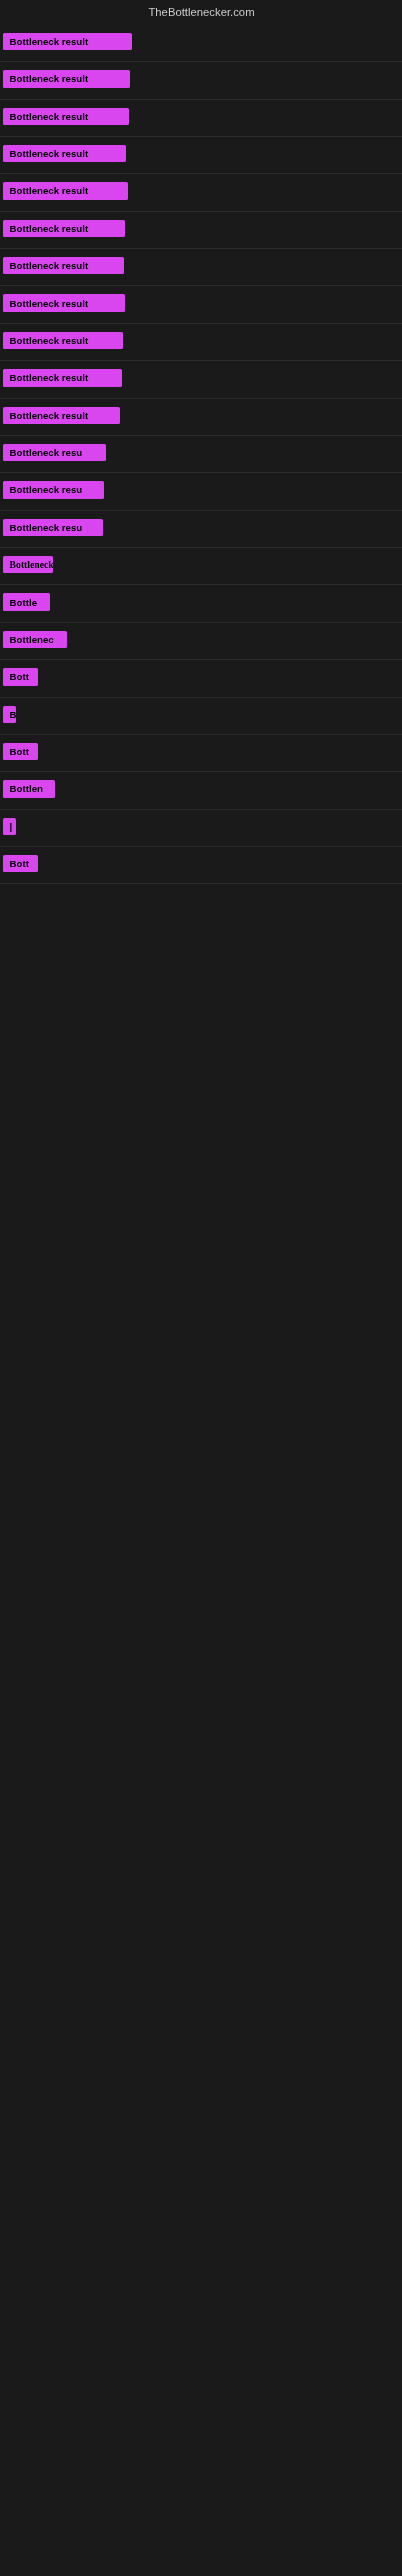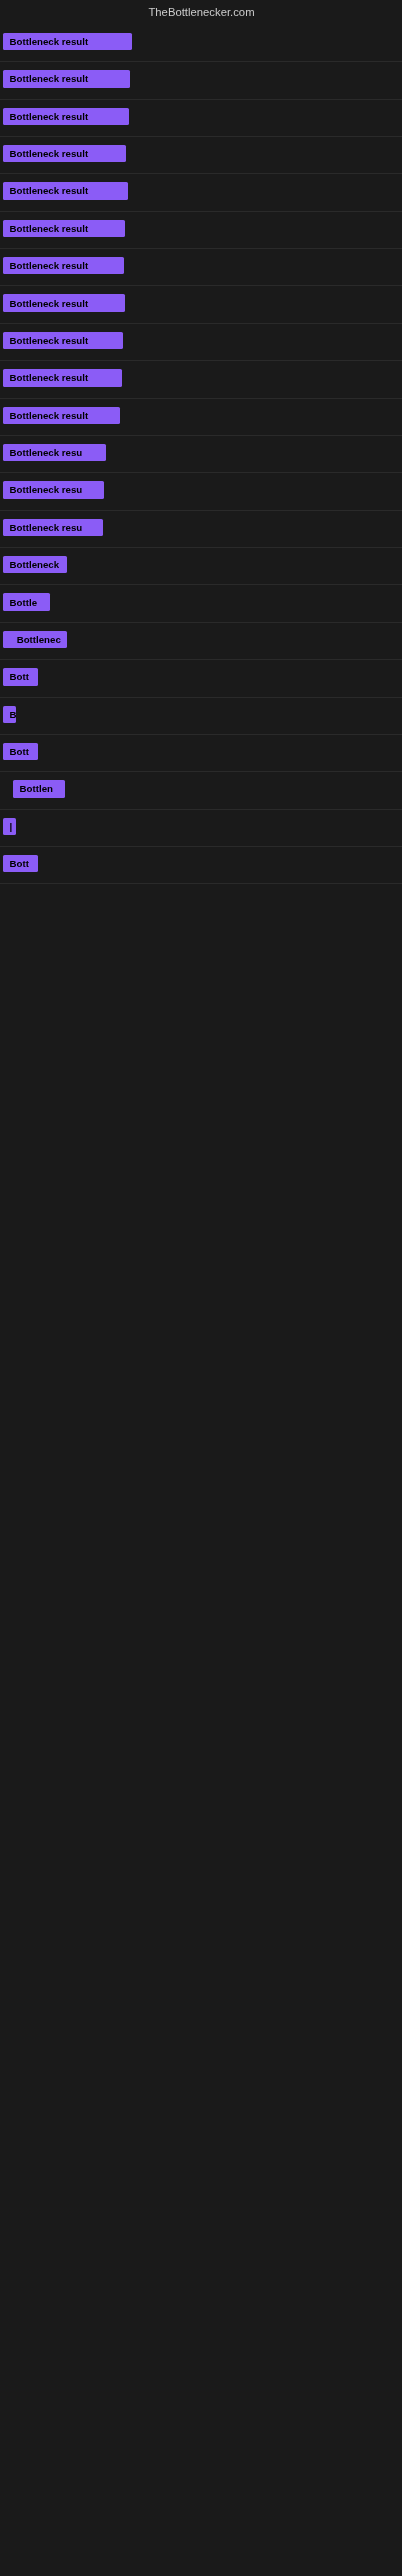--- a/index.html
+++ b/index.html
@@ -19,21 +19,21 @@
     .site-title {
       text-align: center;
       color: #cccccc;
       font-size: 11.3px;
       padding: 6.4px 0;
       background-color: #1a1a1a;
     }
 
     .bottleneck-badge {
       display: inline-block;
-      background-color: #8b5cf6;
+      background-color: #d946ef;
       color: #000;
       font-size: 9.7px;
       font-weight: bold;
       padding: 3.2px 6.4px;
       border-radius: 1.6px;
       white-space: nowrap;
       overflow: hidden;
     }
 
     .result-row {
@@ -56,24 +56,24 @@
     <div class="result-row" style="padding-top: 8px; padding-bottom: 8px;"><span class="bottleneck-badge" style="max-width: 125px; width: 125px;">Bottleneck result</span></div>
     <div class="result-row" style="padding-top: 8px; padding-bottom: 8px;"><span class="bottleneck-badge" style="max-width: 122px; width: 122px;">Bottleneck result</span></div>
     <div class="result-row" style="padding-top: 8px; padding-bottom: 8px;"><span class="bottleneck-badge" style="max-width: 121px; width: 121px;">Bottleneck result</span></div>
     <div class="result-row" style="padding-top: 8px; padding-bottom: 8px;"><span class="bottleneck-badge" style="max-width: 122px; width: 122px;">Bottleneck result</span></div>
     <div class="result-row" style="padding-top: 8px; padding-bottom: 8px;"><span class="bottleneck-badge" style="max-width: 120px; width: 120px;">Bottleneck result</span></div>
     <div class="result-row" style="padding-top: 8px; padding-bottom: 8px;"><span class="bottleneck-badge" style="max-width: 119px; width: 119px;">Bottleneck result</span></div>
     <div class="result-row" style="padding-top: 8px; padding-bottom: 8px;"><span class="bottleneck-badge" style="max-width: 117px; width: 117px;">Bottleneck result</span></div>
     <div class="result-row" style="padding-top: 8px; padding-bottom: 8px;"><span class="bottleneck-badge" style="max-width: 103px; width: 103px;">Bottleneck resu</span></div>
     <div class="result-row" style="padding-top: 8px; padding-bottom: 8px;"><span class="bottleneck-badge" style="max-width: 101px; width: 101px;">Bottleneck resu</span></div>
     <div class="result-row" style="padding-top: 8px; padding-bottom: 8px;"><span class="bottleneck-badge" style="max-width: 100px; width: 100px;">Bottleneck resu</span></div>
-    <div class="result-row" style="padding-top: 8px; padding-bottom: 8px;"><span class="bottleneck-badge" style="max-width: 72px; width: 64px;">Bottleneck</span></div>
+    <div class="result-row" style="padding-top: 8px; padding-bottom: 8px;"><span class="bottleneck-badge" style="max-width: 72px; width: 50px; font-family: Liberation Serif, serif;">Bottleneck</span></div>
     <div class="result-row" style="padding-top: 8px; padding-bottom: 8px;"><span class="bottleneck-badge" style="max-width: 47px; width: 67px;">Bottle</span></div>
-    <div class="result-row" style="padding-top: 8px; padding-bottom: 8px;"><span class="bottleneck-badge" style="max-width: 64px; width: 64px; text-align: right;">Bottlenec</span></div>
+    <div class="result-row" style="padding-top: 8px; padding-bottom: 8px;"><span class="bottleneck-badge" style="max-width: 64px; width: 64px;">Bottlenec</span></div>
     <div class="result-row" style="padding-top: 8px; padding-bottom: 8px;"><span class="bottleneck-badge" style="max-width: 35px; width: 35px;">Bott</span></div>
     <div class="result-row" style="padding-top: 8px; padding-bottom: 8px;"><span class="bottleneck-badge" style="max-width: 13px; width: 13px;">B</span></div>
     <div class="result-row" style="padding-top: 8px; padding-bottom: 8px;"><span class="bottleneck-badge" style="max-width: 35px; width: 35px;">Bott</span></div>
-    <div class="result-row" style="padding-top: 8px; padding-bottom: 8px;"><span class="bottleneck-badge" style="max-width: 52px; width: 52px; margin-left: 10px;">Bottlen</span></div>
+    <div class="result-row" style="padding-top: 8px; padding-bottom: 8px;"><span class="bottleneck-badge" style="max-width: 52px; width: 52px;">Bottlen</span></div>
     <div class="result-row" style="padding-top: 8px; padding-bottom: 8px;"><span class="bottleneck-badge" style="max-width: 6.4px; width: 6.4px;">|</span></div>
     <div class="result-row" style="padding-top: 8px; padding-bottom: 8px;"><span class="bottleneck-badge" style="max-width: 35px; width: 35px;">Bott</span></div>
     <div style="height: 725px;"></div>
   </div>
 
 
 </body></html>

